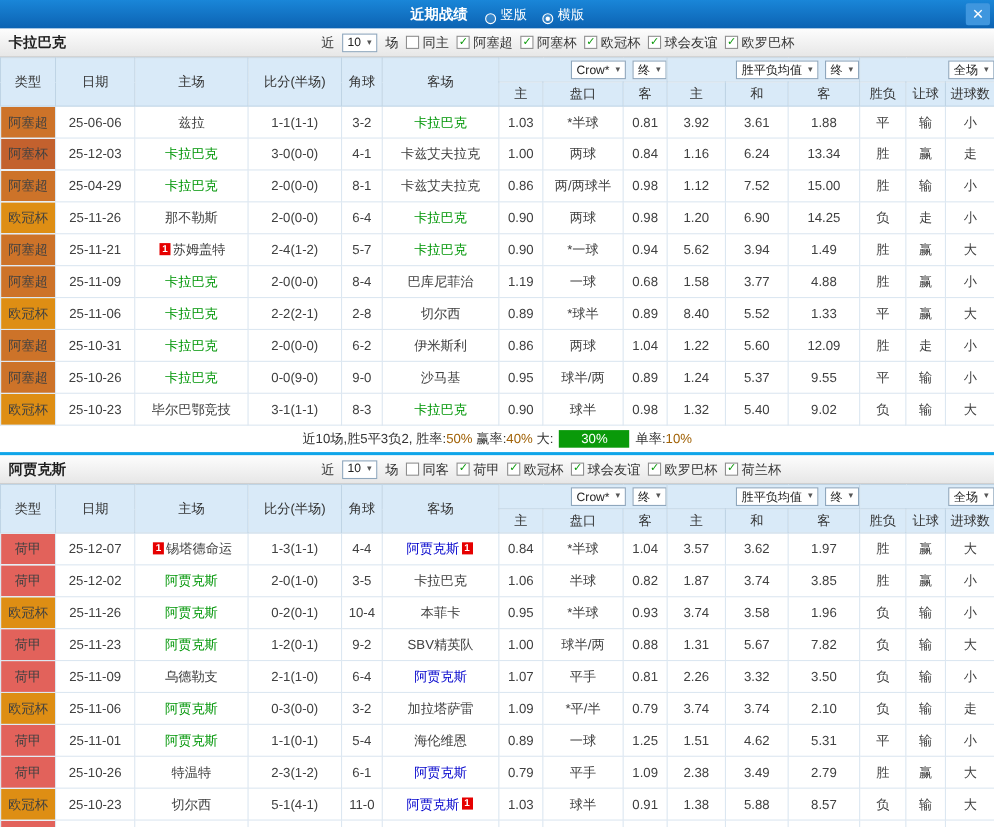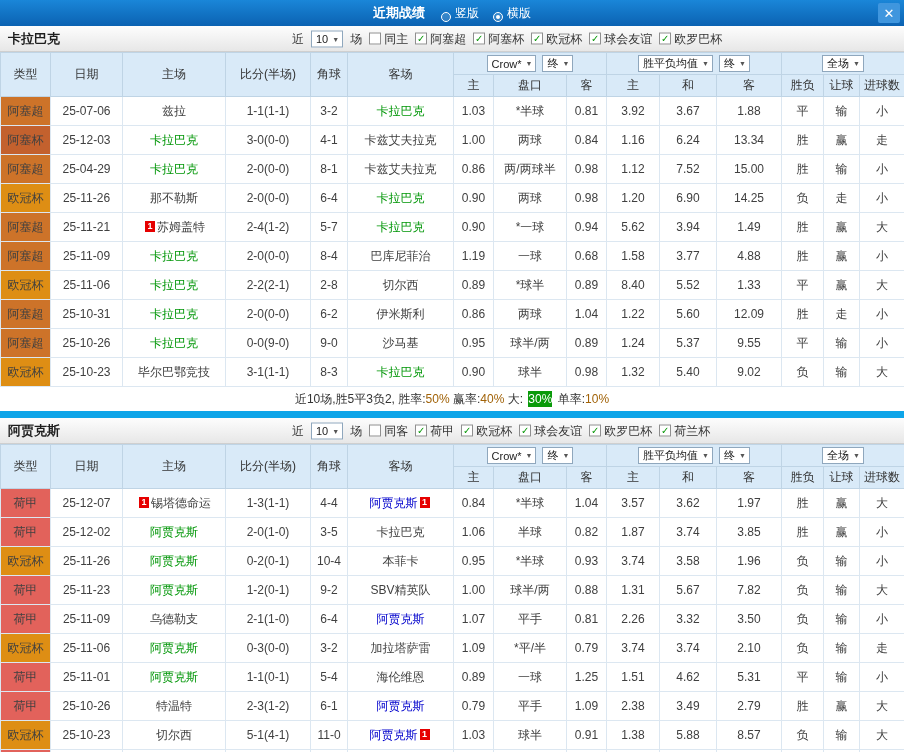--- a/index.html
+++ b/index.html
@@ -28,37 +28,37 @@
           padding:0 3px 0 4px;height:17px;font-size:11px;color:#222;gap:4px;cursor:pointer;box-sizing:border-box;}
   .sel-arrow{font-size:7px;color:#555;line-height:1;}
   .cb-wrap{display:inline-flex;align-items:center;gap:3px;cursor:pointer;}
   .cb{width:12px;height:12px;border:1px solid #8f8f8f;background:#fff;display:inline-flex;
       align-items:center;justify-content:center;font-size:10px;color:#0a9a0a;font-weight:bold;
       line-height:1;box-sizing:border-box;}
   
   table.grid{width:904px;border-collapse:collapse;table-layout:fixed;}
   .grid thead th{background:#d9eaf8;border:1px solid #bfd4e5;font-weight:normal;font-size:12px;
                  color:#333;height:21px;padding:0;overflow:hidden;}
-  .ctrls{display:flex;align-items:center;justify-content:center;gap:6px;}
+  .ctrls{display:flex;align-items:center;justify-content:flex-end;gap:6px;}
   .grid tbody td{border:1px solid #dce7f1;text-align:center;font-size:12px;color:#404040;
                  height:28px;padding:0;overflow:hidden;white-space:nowrap;}
   td.league{color:#fff;}
   .hl-green{color:#009607;}
   .hl-blue{color:#0000cc;}
   .c-red{color:#df0000;}
   .c-blue{color:#0000cc;}
   .c-green{color:#009607;}
   .line-star{color:#df0000;}
   .redcard{display:inline-block;width:10px;height:11px;background:#e60000;color:#fff;font-size:9px;
            line-height:11px;text-align:center;margin:0 2px;vertical-align:2px;font-weight:bold;}
-  .summary{height:24px;border-bottom:7px solid #0ea5e9;display:flex;align-items:center;
+  .summary{height:24px;border-bottom:3px solid #0ea5e9;display:flex;align-items:center;
            justify-content:center;font-size:12px;color:#333;}
   .summary span{white-space:pre;}
   .sum-red{color:#a16207;}
-  .sum-green-badge{background:#0a9a0a;color:#fff;padding:1px 0;margin:0 2px;}
+  .sum-green-badge{background:#0a9a0a;color:#fff;padding:1px 20px;margin:0 2px;}
 </style>
 </head>
 <body>
 
 <div class="topbar">
   <span class="topbar-title">近期战绩</span>
   <span class="view-toggle">
       <span class="radio-opt">
         <span class="radio"></span>
         <span class="radio-label">竖版</span>
@@ -174,30 +174,30 @@
           <th>和</th>
           <th>客</th>
           <th>胜负</th>
           <th>让球</th>
           <th>进球数</th>
         </tr>
       </thead>
       <tbody>
         <tr>
           <td class="league" style="background: rgb(205, 115, 41);">阿塞超</td>
-          <td>25-07-06</td>
+          <td>25-06-06</td>
           <td><span>兹拉</span></td>
           <td class="c-blue">1-1(1-1)</td>
           <td>3-2</td>
           <td><span class="hl-green">卡拉巴克</span></td>
           <td>1.03</td>
           <td class="line-star">*半球</td>
           <td>0.81</td>
           <td>3.92</td>
-          <td>3.67</td>
+          <td>3.61</td>
           <td>1.88</td>
           <td class="c-blue">平</td>
           <td class="c-green">输</td>
           <td class="c-green">小</td>
         </tr>
         <tr>
           <td class="league" style="background: rgb(195, 97, 46);">阿塞杯</td>
           <td>25-12-03</td>
           <td><span class="hl-green">卡拉巴克</span></td>
           <td class="c-red">3-0(0-0)</td>

